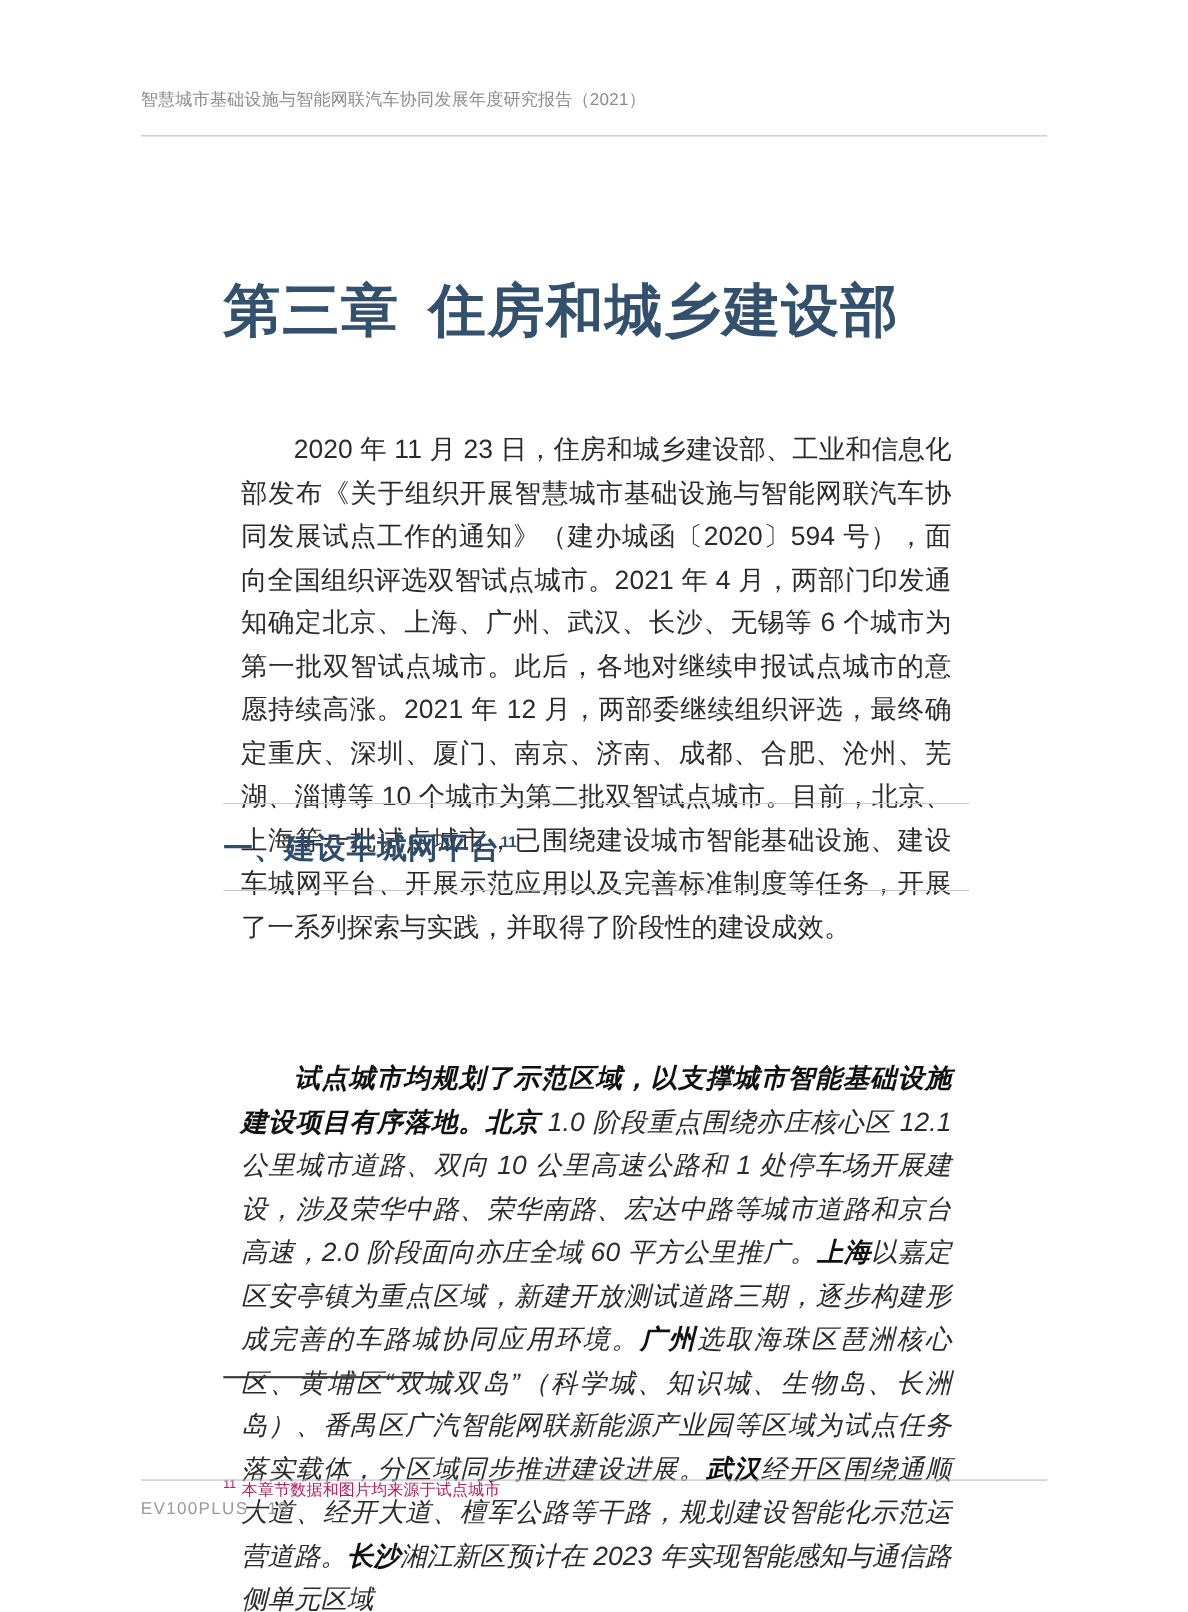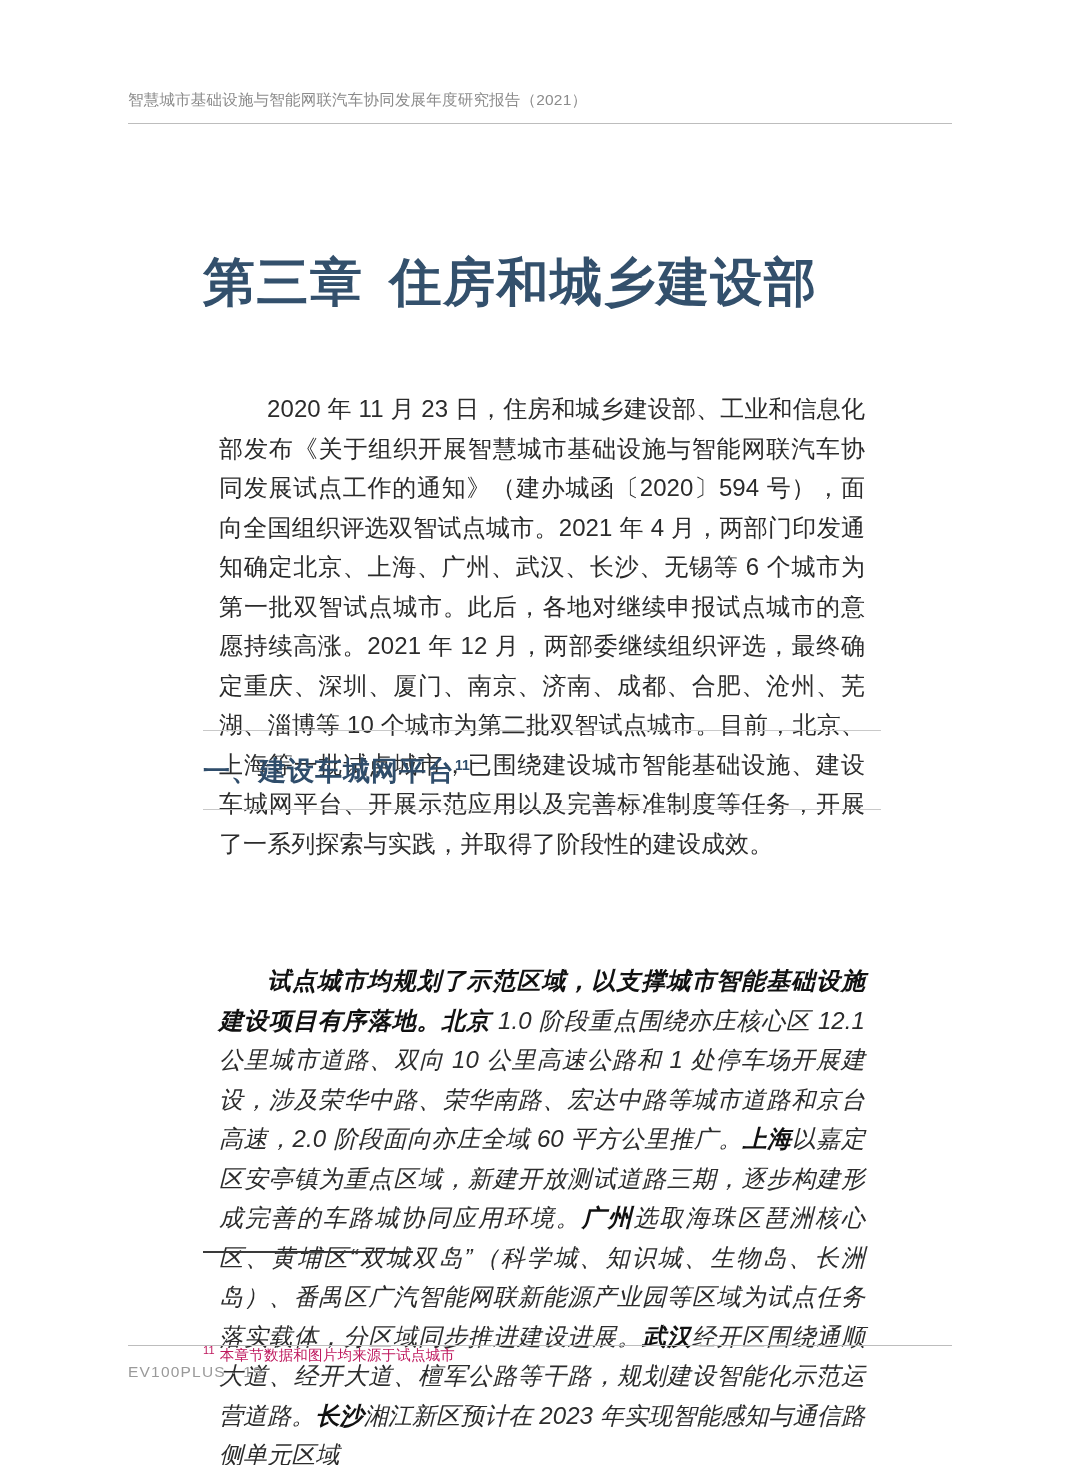--- a/index.html
+++ b/index.html
@@ -18,21 +18,21 @@
 
   .page {
     position: absolute;
     inset: 0;
   }
 
   
   .running-header {
     position: absolute;
     left: 128px;
-    top: 90px;
+    top: 80px;
     width: 824px;
   }
   .running-header-text {
     font-size: 15.5px;
     color: #8b8b8b;
     letter-spacing: 0.2px;
     white-space: nowrap;
   }
   .header-rule {
     position: absolute;

